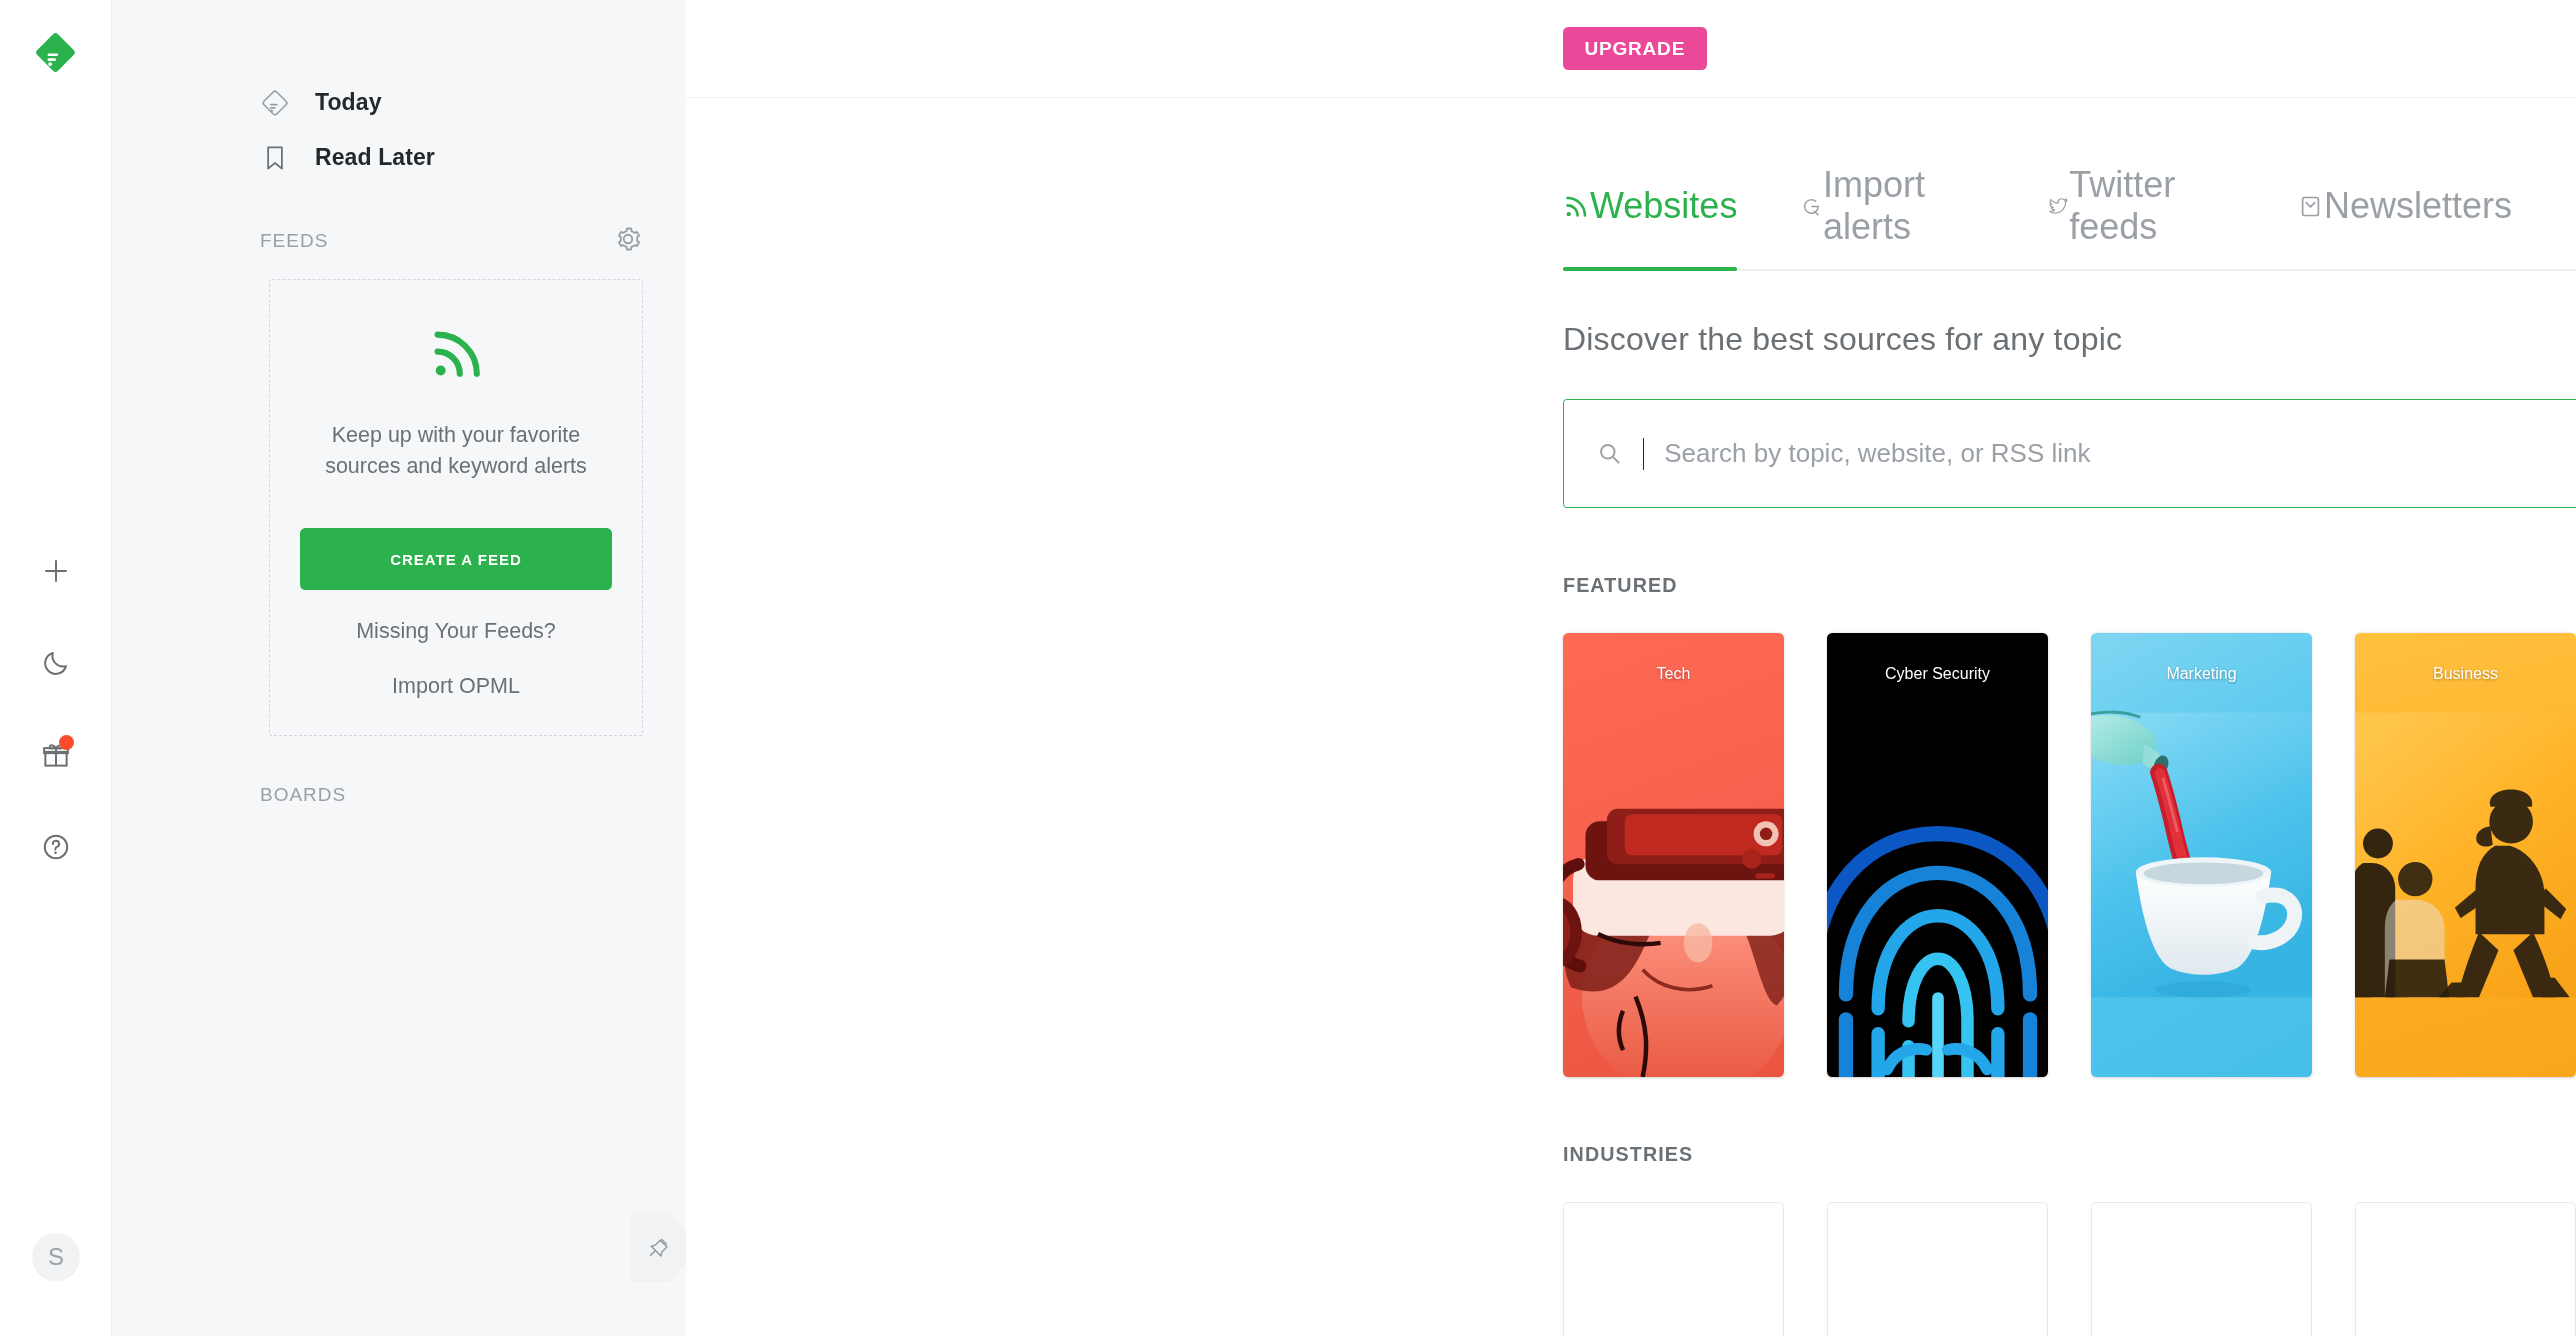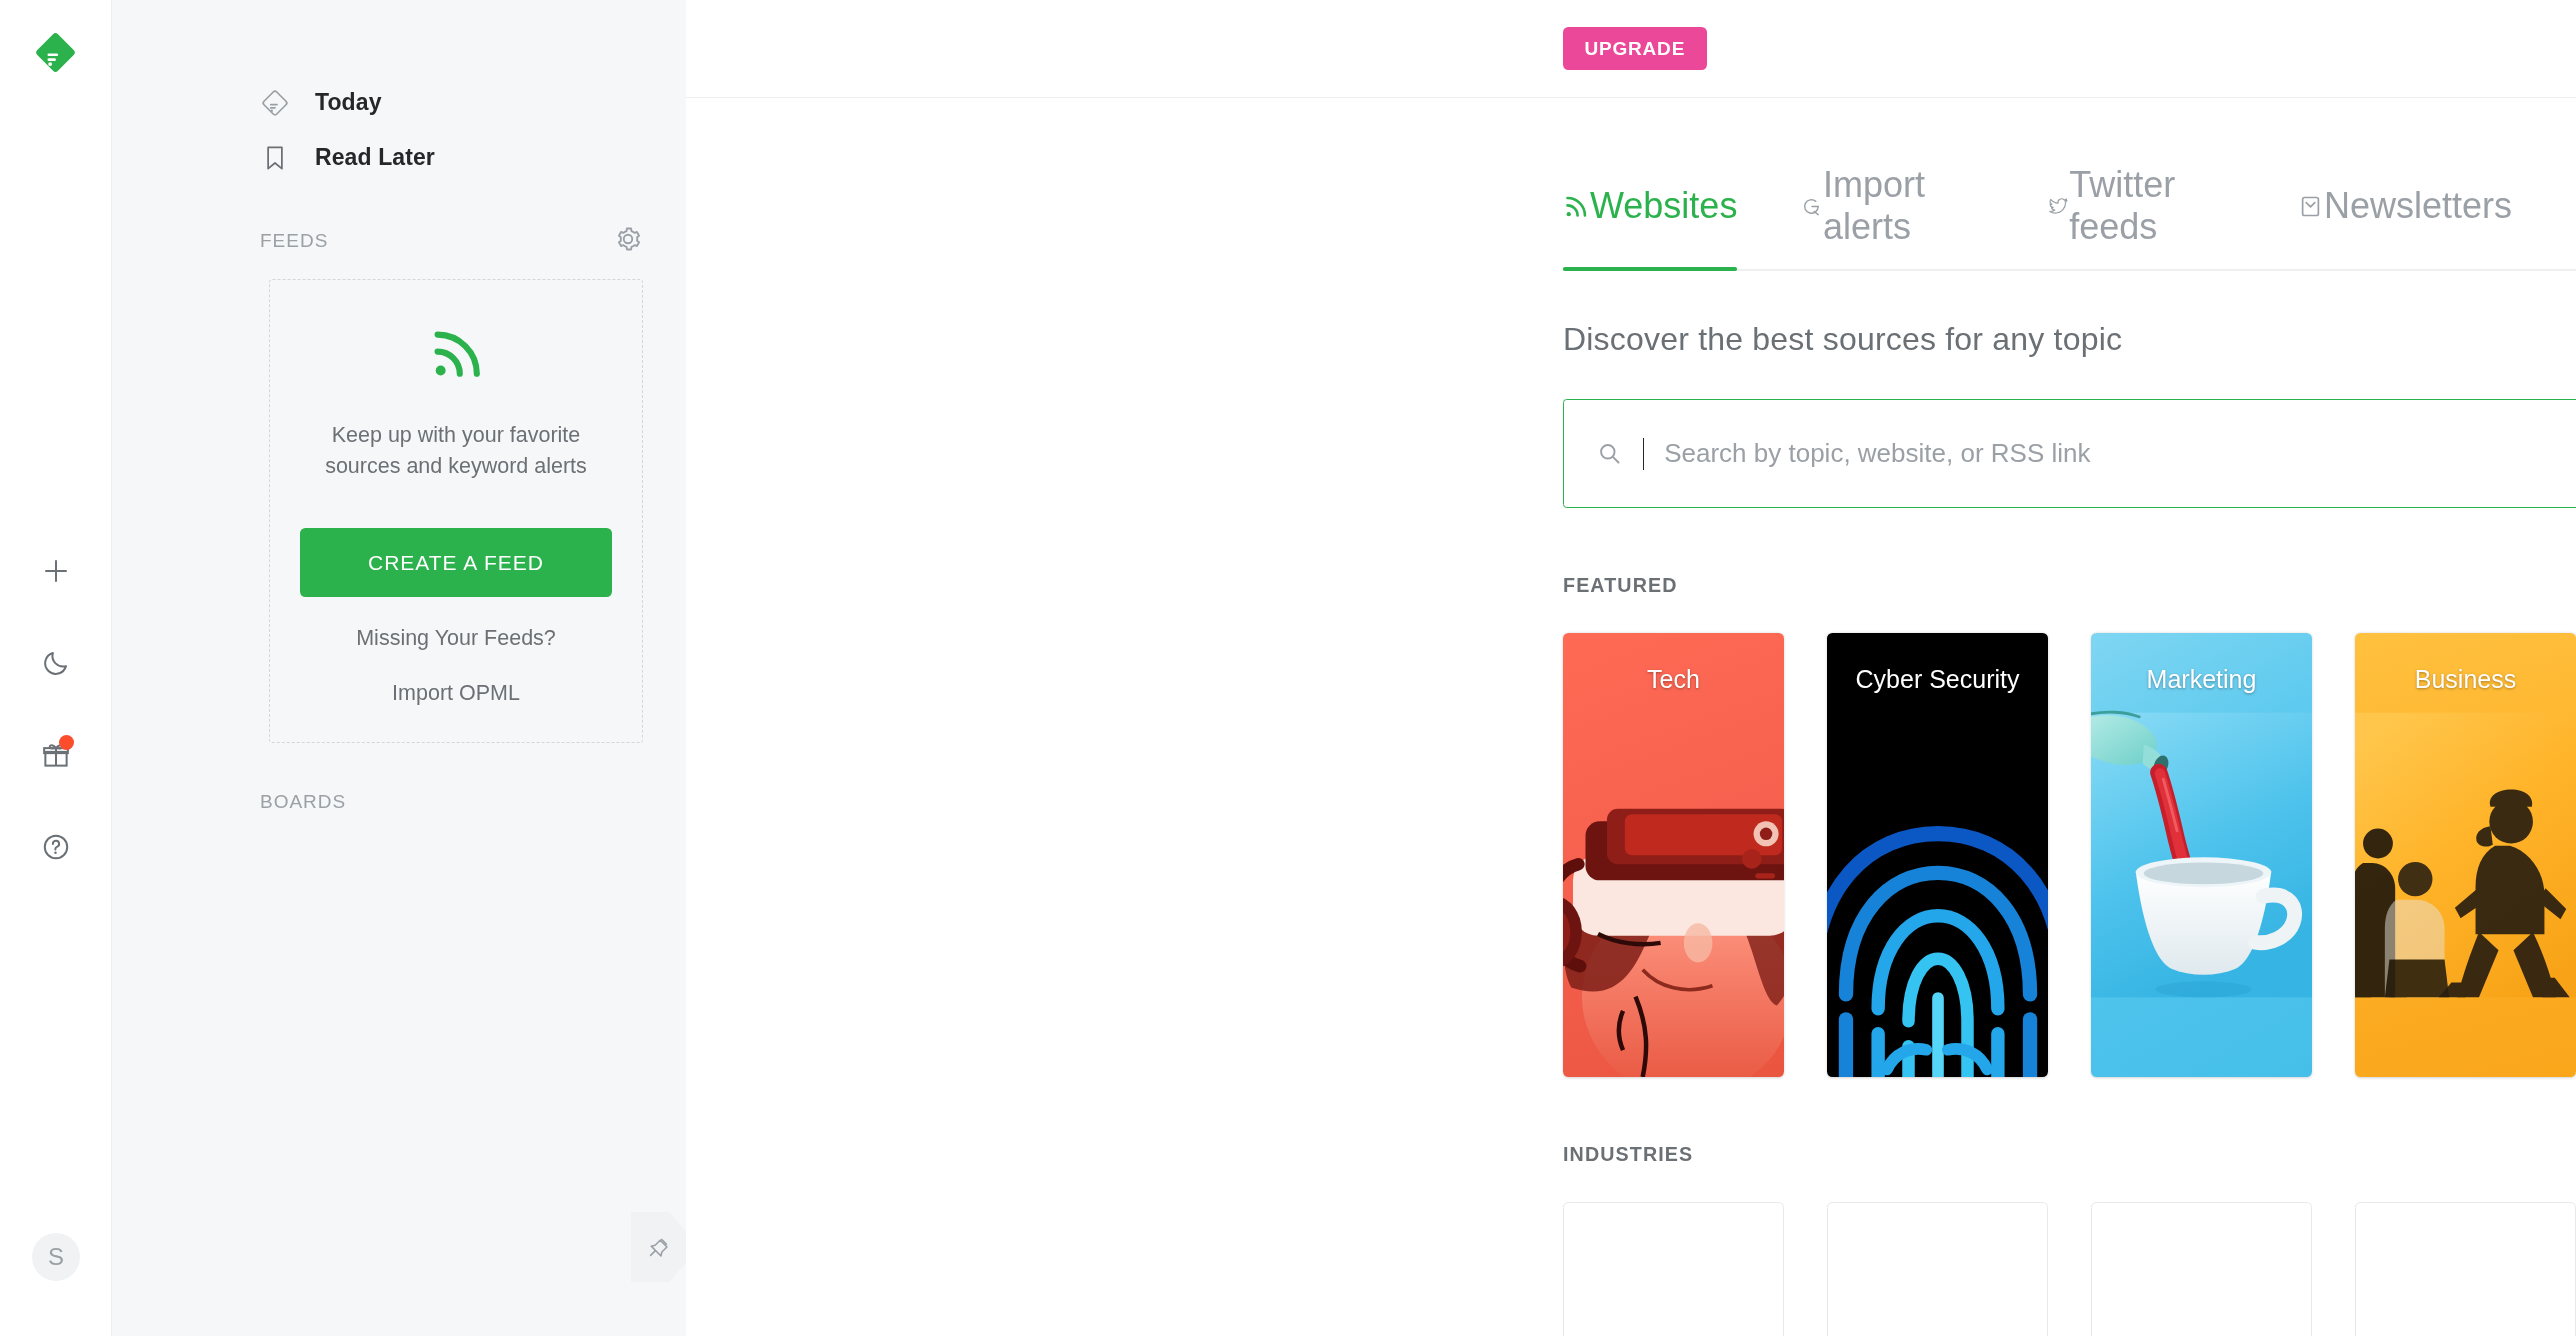--- a/index.html
+++ b/index.html
@@ -65,21 +65,21 @@
   }
   .feeds-icon { margin: 0 auto 41px; width: 57px; height: 52px; }
   .feeds-desc {
     font-size: 21.5px; line-height: 1.48; color: #6b7075;
     max-width: 385px; margin: 0 auto 45px;
   }
   .create-feed-btn {
     display: block; width: 100%; border: none; border-radius: 5.4px;
     background: #2bb24c; color: #fff;
     font-family: "Liberation Sans", sans-serif;
-    font-size: 21px; font-weight: 400; letter-spacing: 1px;
+    font-size: 15px; font-weight: 700; letter-spacing: 1px;
     padding: 22.4px 0; cursor: pointer;
   }
   .feeds-link {
     display: block; font-size: 21.5px; color: #6b7075;
     margin-top: 29.5px; cursor: pointer; text-decoration: none;
   }
 
   .boards-head { padding: 48px 43px 0 148px; }
   .board-item {
     padding: 19.7px 0 0 216px;
@@ -147,21 +147,21 @@
   }
 
   .cards { display: flex; gap: 43px; margin-top: 36px; }
   .card {
     width: 344px; height: 444px; border-radius: 5.4px;
     position: relative; overflow: hidden; cursor: pointer;
     box-shadow: 0 0.9px 2.7px rgba(0,0,0,.18);
   }
   .card-title {
     position: absolute; top: 32px; left: 0; right: 0; text-align: center;
-    color: #fff; font-size: 25px; z-index: 5;
+    color: #fff; font-size: 16px; z-index: 5;
     text-shadow: 0 0.9px 2.7px rgba(0,0,0,.35);
   }
   
   .card-tech { background: linear-gradient(160deg,#ff6a55 0%,#f4604d 55%,#e9553f 100%); }
   .vr-person { position: absolute; left: 50%; bottom: 0; transform: translateX(-50%);
                width: 331px; height: 295px; }
   
   .card-cyber { background: #000; }
   .fp { position: absolute; left: 50%; bottom: -5.4px; transform: translateX(-50%);
         width: 277px; height: 286px; }

